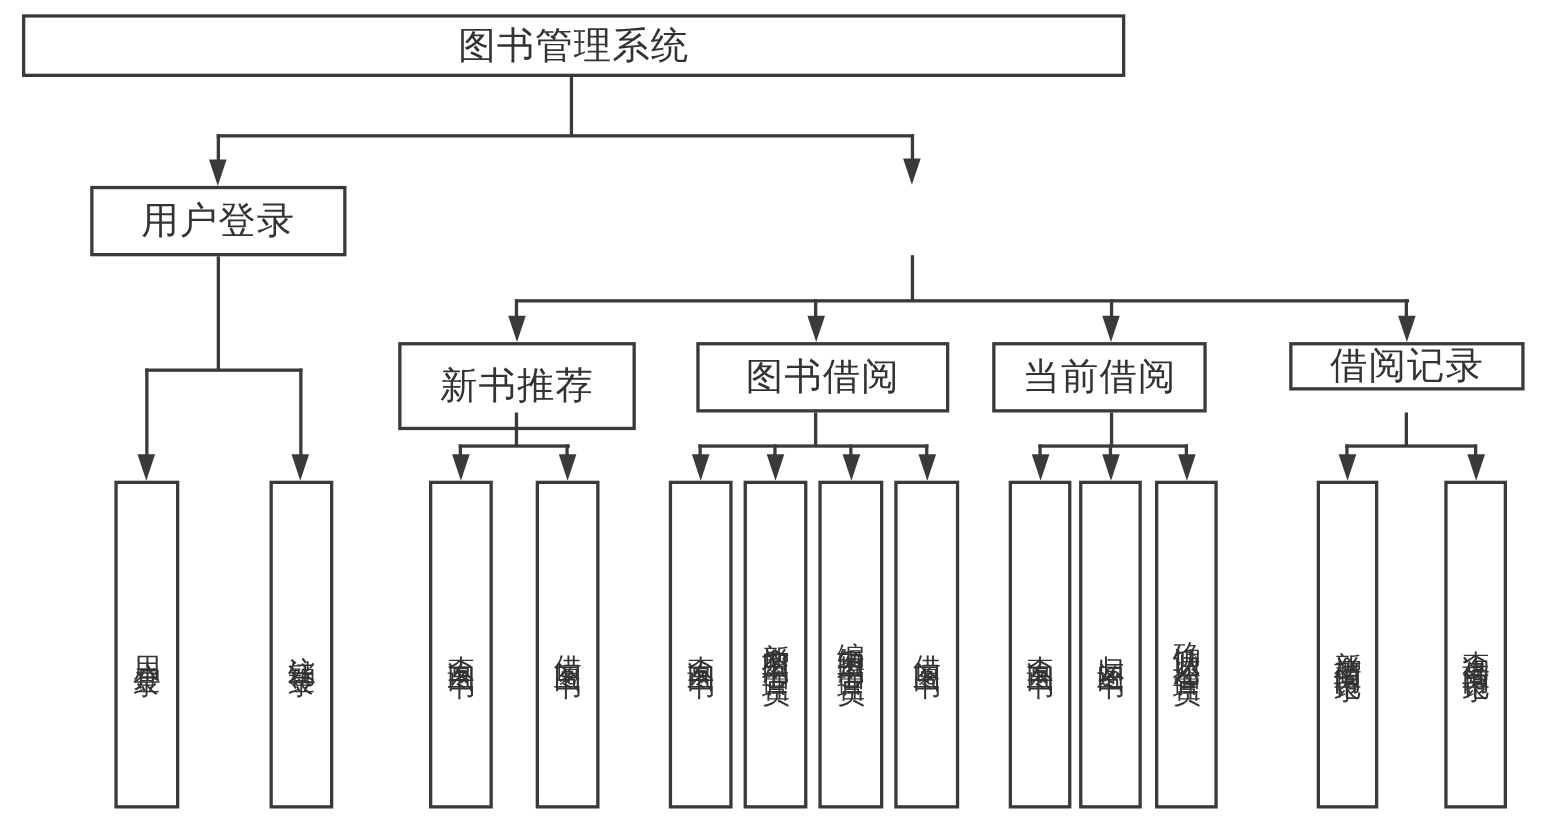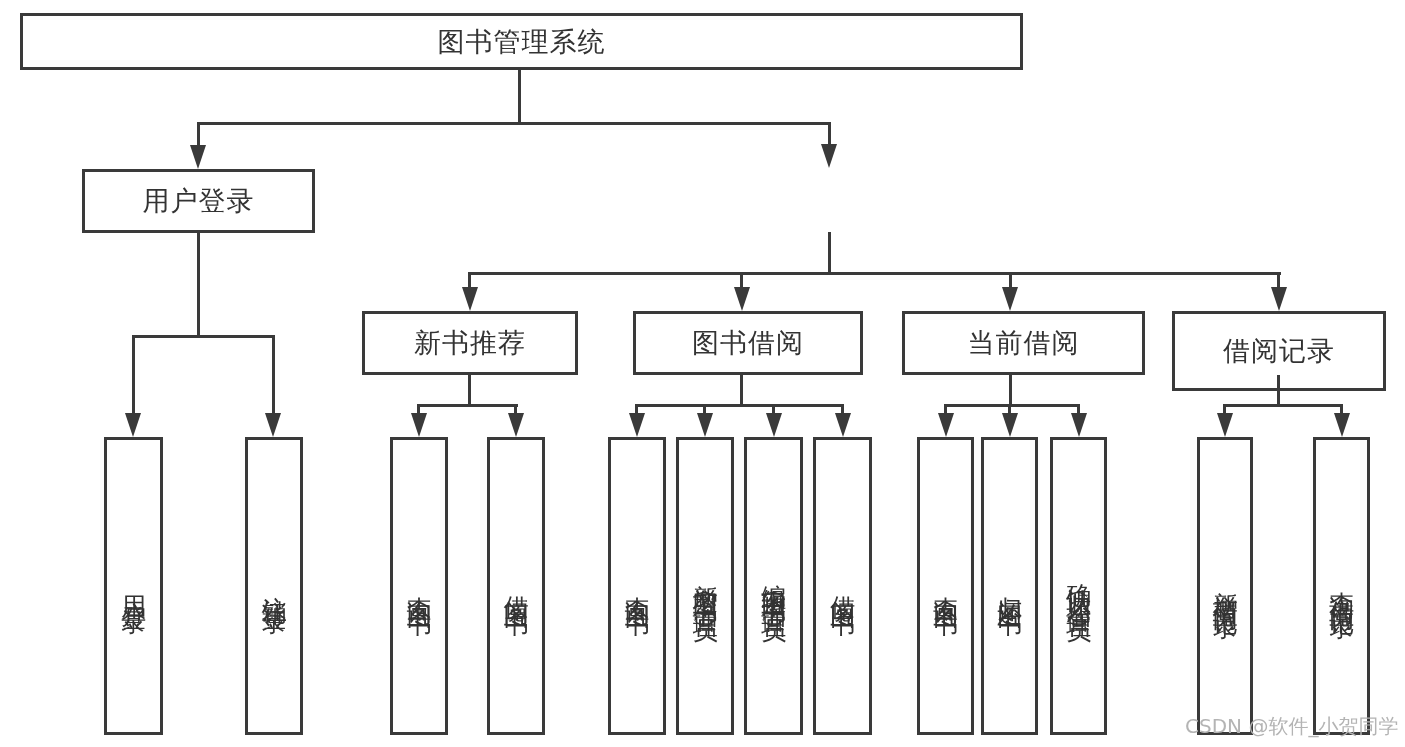--- a/index.html
+++ b/index.html
@@ -20,21 +20,21 @@
   .box {
     position: absolute;
     box-sizing: border-box;
     border: 3px solid var(--line);
     background: var(--background);
     display: flex;
     align-items: center;
     justify-content: center;
     color: var(--text);
   }
-  .hbox { font-size: 27px; letter-spacing: 1px; }
+  .hbox { font-size: 34px; letter-spacing: 1px; }
   .vbox { font-size: 25px; }
   .vbox > span {
     writing-mode: vertical-rl;
     text-orientation: mixed;
     letter-spacing: 5px;
     line-height: 1.1;
     white-space: nowrap;
   }
   .line { position: absolute; background: var(--line); }
   .arrow {
@@ -83,30 +83,30 @@
   <div class="line" style="left:469px;top:272px;width:812px;height:3px"></div>
   <div class="line" style="left:468px;top:272px;width:3px;height:19px"></div>
   <div class="line" style="left:740px;top:272px;width:3px;height:19px"></div>
   <div class="line" style="left:1009px;top:272px;width:3px;height:19px"></div>
   <div class="line" style="left:1277px;top:272px;width:3px;height:19px"></div>
   <div class="arrow" style="left:462px;top:287px"></div>
   <div class="arrow" style="left:734px;top:287px"></div>
   <div class="arrow" style="left:1002px;top:287px"></div>
   <div class="arrow" style="left:1271px;top:287px"></div>
 
-  <div class="box hbox" style="left:362px;top:311px;width:216px;height:64px">
+  <div class="box hbox" style="left:362px;top:311px;width:216px;height:80px">
     <span>新书推荐</span>
   </div>
   <div class="box hbox" style="left:633px;top:311px;width:230px;height:64px">
     <span>图书借阅</span>
   </div>
-  <div class="box hbox" style="left:902px;top:311px;width:243px;height:64px">
+  <div class="box hbox" style="left:902px;top:311px;width:195px;height:64px">
     <span>当前借阅</span>
   </div>
-  <div class="box hbox" style="left:1172px;top:311px;width:214px;height:80px">
+  <div class="box hbox" style="left:1172px;top:311px;width:214px;height:44px">
     <span>借阅记录</span>
   </div>
 
   <div class="line" style="left:468px;top:375px;width:3px;height:31px"></div>
   <div class="line" style="left:740px;top:375px;width:3px;height:31px"></div>
   <div class="line" style="left:1009px;top:375px;width:3px;height:31px"></div>
   <div class="line" style="left:1277px;top:375px;width:3px;height:31px"></div>
 
   <div class="line" style="left:417px;top:404px;width:101px;height:3px"></div>
   <div class="line" style="left:635px;top:404px;width:209px;height:3px"></div>
@@ -174,15 +174,14 @@
     <span>确认归还（管理员）</span>
   </div>
 
   <div class="box vbox" style="left:1197px;top:437px;width:56px;height:298px">
     <span>新增借阅记录</span>
   </div>
   <div class="box vbox" style="left:1313px;top:437px;width:57px;height:298px">
     <span>查询借阅记录</span>
   </div>
 
-  <div class="watermark" style="left:1185px;top:713px">CSDN @软件_小贺同学</div>
 
 </div>
 
 </body></html>

